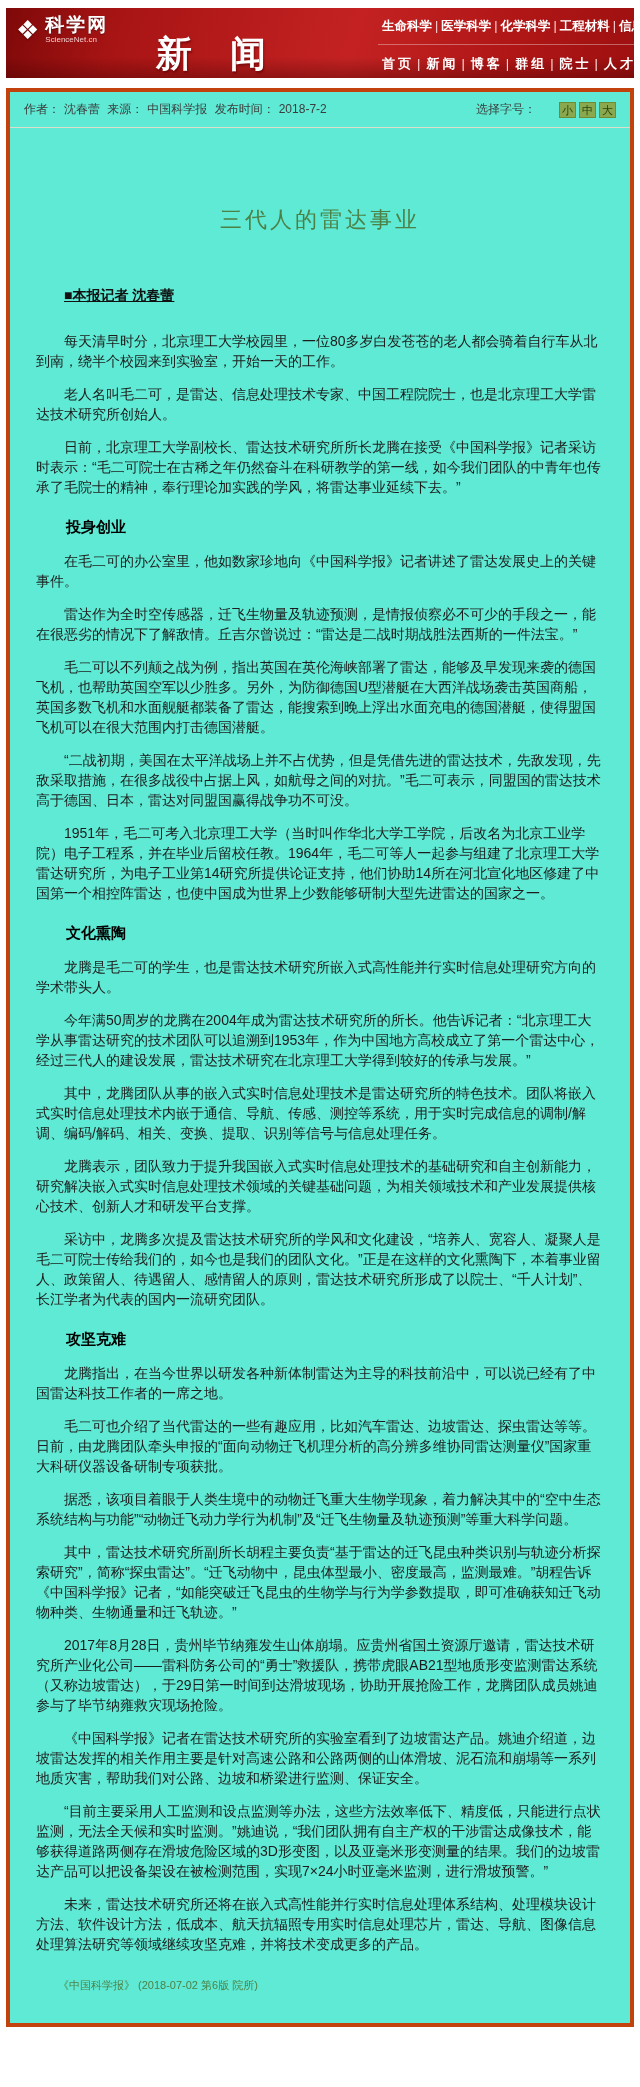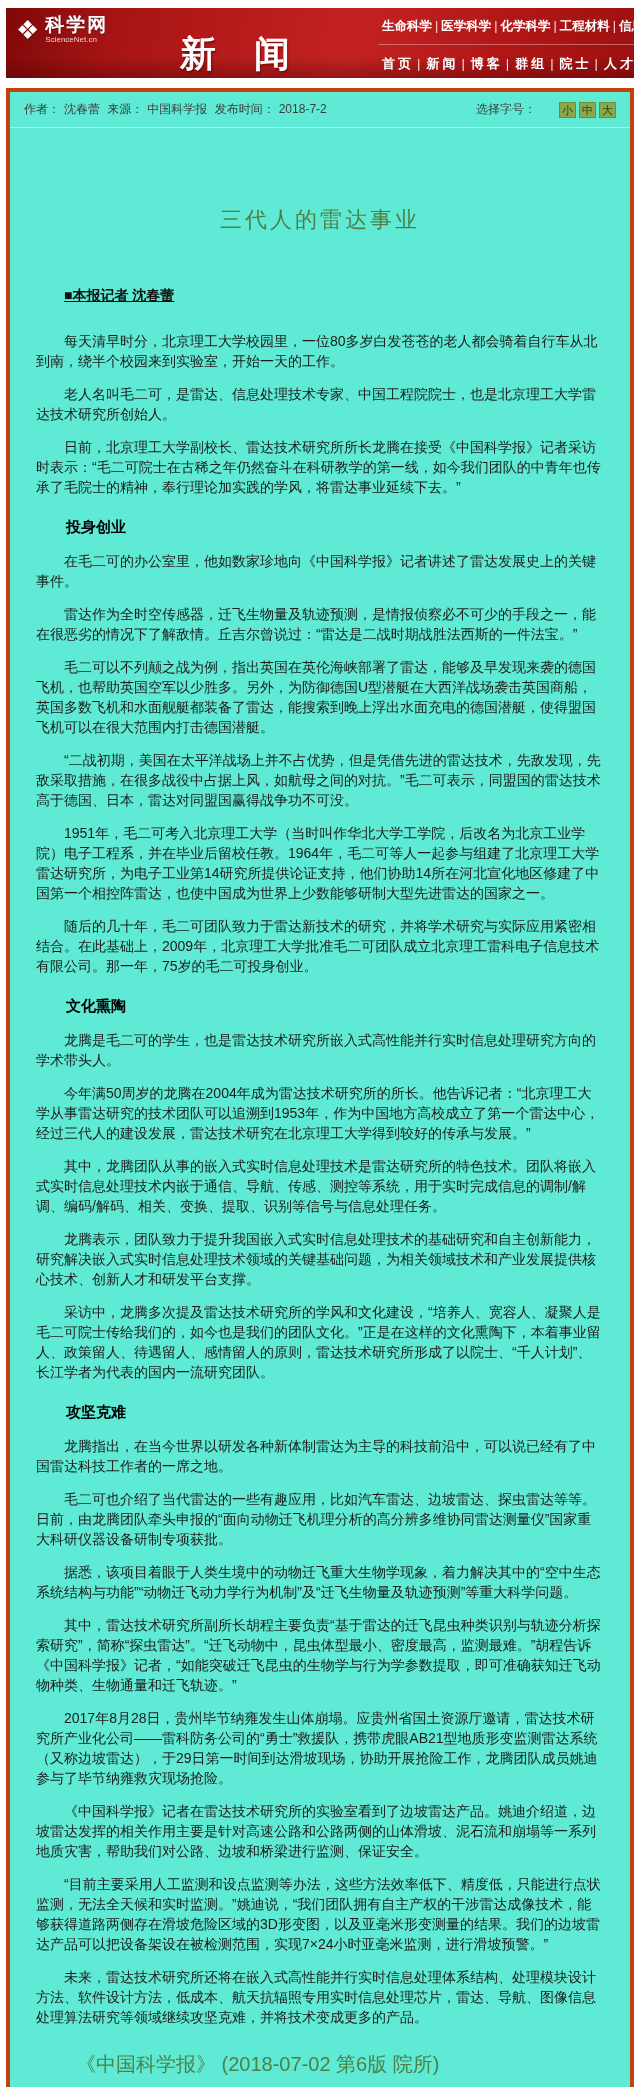--- a/index.html
+++ b/index.html
@@ -33,21 +33,20 @@
   .site-name {
     color: #ffffff; font-weight: bold; font-size: 19px; line-height: 20px;
     letter-spacing: 2px; text-shadow: 0 1px 1px rgba(0,0,0,0.4);
   }
   .site-domain { color: #f3cccc; font-size: 8px; line-height: 9px; }
   .section-title {
     position: absolute; left: 150px; top: 22px;
     color: #ffffff; font-weight: bold; font-size: 36px;
     letter-spacing: 14px;
     text-shadow: 1px 2px 2px rgba(90,0,0,0.55);
-    margin-left: 24px;
   }
   .nav-area { position: absolute; left: 340px; right: 0; top: 0; bottom: 0; margin-left: 32px; }
   .top-nav, .main-nav {
     white-space: nowrap; overflow: hidden;
     color: #ffffff; font-weight: bold;
   }
   .top-nav {
     font-size: 12.5px; padding: 10px 0 9px 4px;
     border-bottom: 1px solid rgba(255,255,255,0.35);
   }
@@ -95,21 +94,21 @@
     font-size: 14px; line-height: 20px; color: #1c1c1c;
     text-indent: 2em;
     margin: 13px 0;
   }
   .section-heading {
     font-size: 15px; line-height: 20px; color: #000000; font-weight: bold;
     padding-left: 2em;
     margin: 20px 0 14px 0;
   }
   .article-footer {
-    color: #4d8047; font-size: 20px;
+    color: #4d8047; font-size: 11px;
     padding-left: 2em;
     margin: 24px 0 16px 0;
   }
 </style>
 </head>
 <body>
 
 <div class="page">
 
   <div class="header">
@@ -146,21 +145,20 @@
       <div id="article-blocks">
           <p class="body-paragraph">每天清早时分，北京理工大学校园里，一位80多岁白发苍苍的老人都会骑着自行车从北到南，绕半个校园来到实验室，开始一天的工作。</p>
           <p class="body-paragraph">老人名叫毛二可，是雷达、信息处理技术专家、中国工程院院士，也是北京理工大学雷达技术研究所创始人。</p>
           <p class="body-paragraph">日前，北京理工大学副校长、雷达技术研究所所长龙腾在接受《中国科学报》记者采访时表示：“毛二可院士在古稀之年仍然奋斗在科研教学的第一线，如今我们团队的中青年也传承了毛院士的精神，奉行理论加实践的学风，将雷达事业延续下去。”</p>
           <h3 class="section-heading">投身创业</h3>
           <p class="body-paragraph">在毛二可的办公室里，他如数家珍地向《中国科学报》记者讲述了雷达发展史上的关键事件。</p>
           <p class="body-paragraph">雷达作为全时空传感器，迁飞生物量及轨迹预测，是情报侦察必不可少的手段之一，能在很恶劣的情况下了解敌情。丘吉尔曾说过：“雷达是二战时期战胜法西斯的一件法宝。”</p>
           <p class="body-paragraph">毛二可以不列颠之战为例，指出英国在英伦海峡部署了雷达，能够及早发现来袭的德国飞机，也帮助英国空军以少胜多。另外，为防御德国U型潜艇在大西洋战场袭击英国商船，英国多数飞机和水面舰艇都装备了雷达，能搜索到晚上浮出水面充电的德国潜艇，使得盟国飞机可以在很大范围内打击德国潜艇。</p>
           <p class="body-paragraph">“二战初期，美国在太平洋战场上并不占优势，但是凭借先进的雷达技术，先敌发现，先敌采取措施，在很多战役中占据上风，如航母之间的对抗。”毛二可表示，同盟国的雷达技术高于德国、日本，雷达对同盟国赢得战争功不可没。</p>
           <p class="body-paragraph">1951年，毛二可考入北京理工大学（当时叫作华北大学工学院，后改名为北京工业学院）电子工程系，并在毕业后留校任教。1964年，毛二可等人一起参与组建了北京理工大学雷达研究所，为电子工业第14研究所提供论证支持，他们协助14所在河北宣化地区修建了中国第一个相控阵雷达，也使中国成为世界上少数能够研制大型先进雷达的国家之一。</p>
-          <p class="body-paragraph">随后的几十年，毛二可团队致力于雷达新技术的研究，并将学术研究与实际应用紧密相结合。在此基础上，2009年，北京理工大学批准毛二可团队成立北京理工雷科电子信息技术有限公司。那一年，75岁的毛二可投身创业。</p>
           <h3 class="section-heading">文化熏陶</h3>
           <p class="body-paragraph">龙腾是毛二可的学生，也是雷达技术研究所嵌入式高性能并行实时信息处理研究方向的学术带头人。</p>
           <p class="body-paragraph">今年满50周岁的龙腾在2004年成为雷达技术研究所的所长。他告诉记者：“北京理工大学从事雷达研究的技术团队可以追溯到1953年，作为中国地方高校成立了第一个雷达中心，经过三代人的建设发展，雷达技术研究在北京理工大学得到较好的传承与发展。”</p>
           <p class="body-paragraph">其中，龙腾团队从事的嵌入式实时信息处理技术是雷达研究所的特色技术。团队将嵌入式实时信息处理技术内嵌于通信、导航、传感、测控等系统，用于实时完成信息的调制/解调、编码/解码、相关、变换、提取、识别等信号与信息处理任务。</p>
           <p class="body-paragraph">龙腾表示，团队致力于提升我国嵌入式实时信息处理技术的基础研究和自主创新能力，研究解决嵌入式实时信息处理技术领域的关键基础问题，为相关领域技术和产业发展提供核心技术、创新人才和研发平台支撑。</p>
           <p class="body-paragraph">采访中，龙腾多次提及雷达技术研究所的学风和文化建设，“培养人、宽容人、凝聚人是毛二可院士传给我们的，如今也是我们的团队文化。”正是在这样的文化熏陶下，本着事业留人、政策留人、待遇留人、感情留人的原则，雷达技术研究所形成了以院士、“千人计划”、长江学者为代表的国内一流研究团队。</p>
           <h3 class="section-heading">攻坚克难</h3>
           <p class="body-paragraph">龙腾指出，在当今世界以研发各种新体制雷达为主导的科技前沿中，可以说已经有了中国雷达科技工作者的一席之地。</p>
           <p class="body-paragraph">毛二可也介绍了当代雷达的一些有趣应用，比如汽车雷达、边坡雷达、探虫雷达等等。日前，由龙腾团队牵头申报的“面向动物迁飞机理分析的高分辨多维协同雷达测量仪”国家重大科研仪器设备研制专项获批。</p>
           <p class="body-paragraph">据悉，该项目着眼于人类生境中的动物迁飞重大生物学现象，着力解决其中的“空中生态系统结构与功能”“动物迁飞动力学行为机制”及“迁飞生物量及轨迹预测”等重大科学问题。</p>

